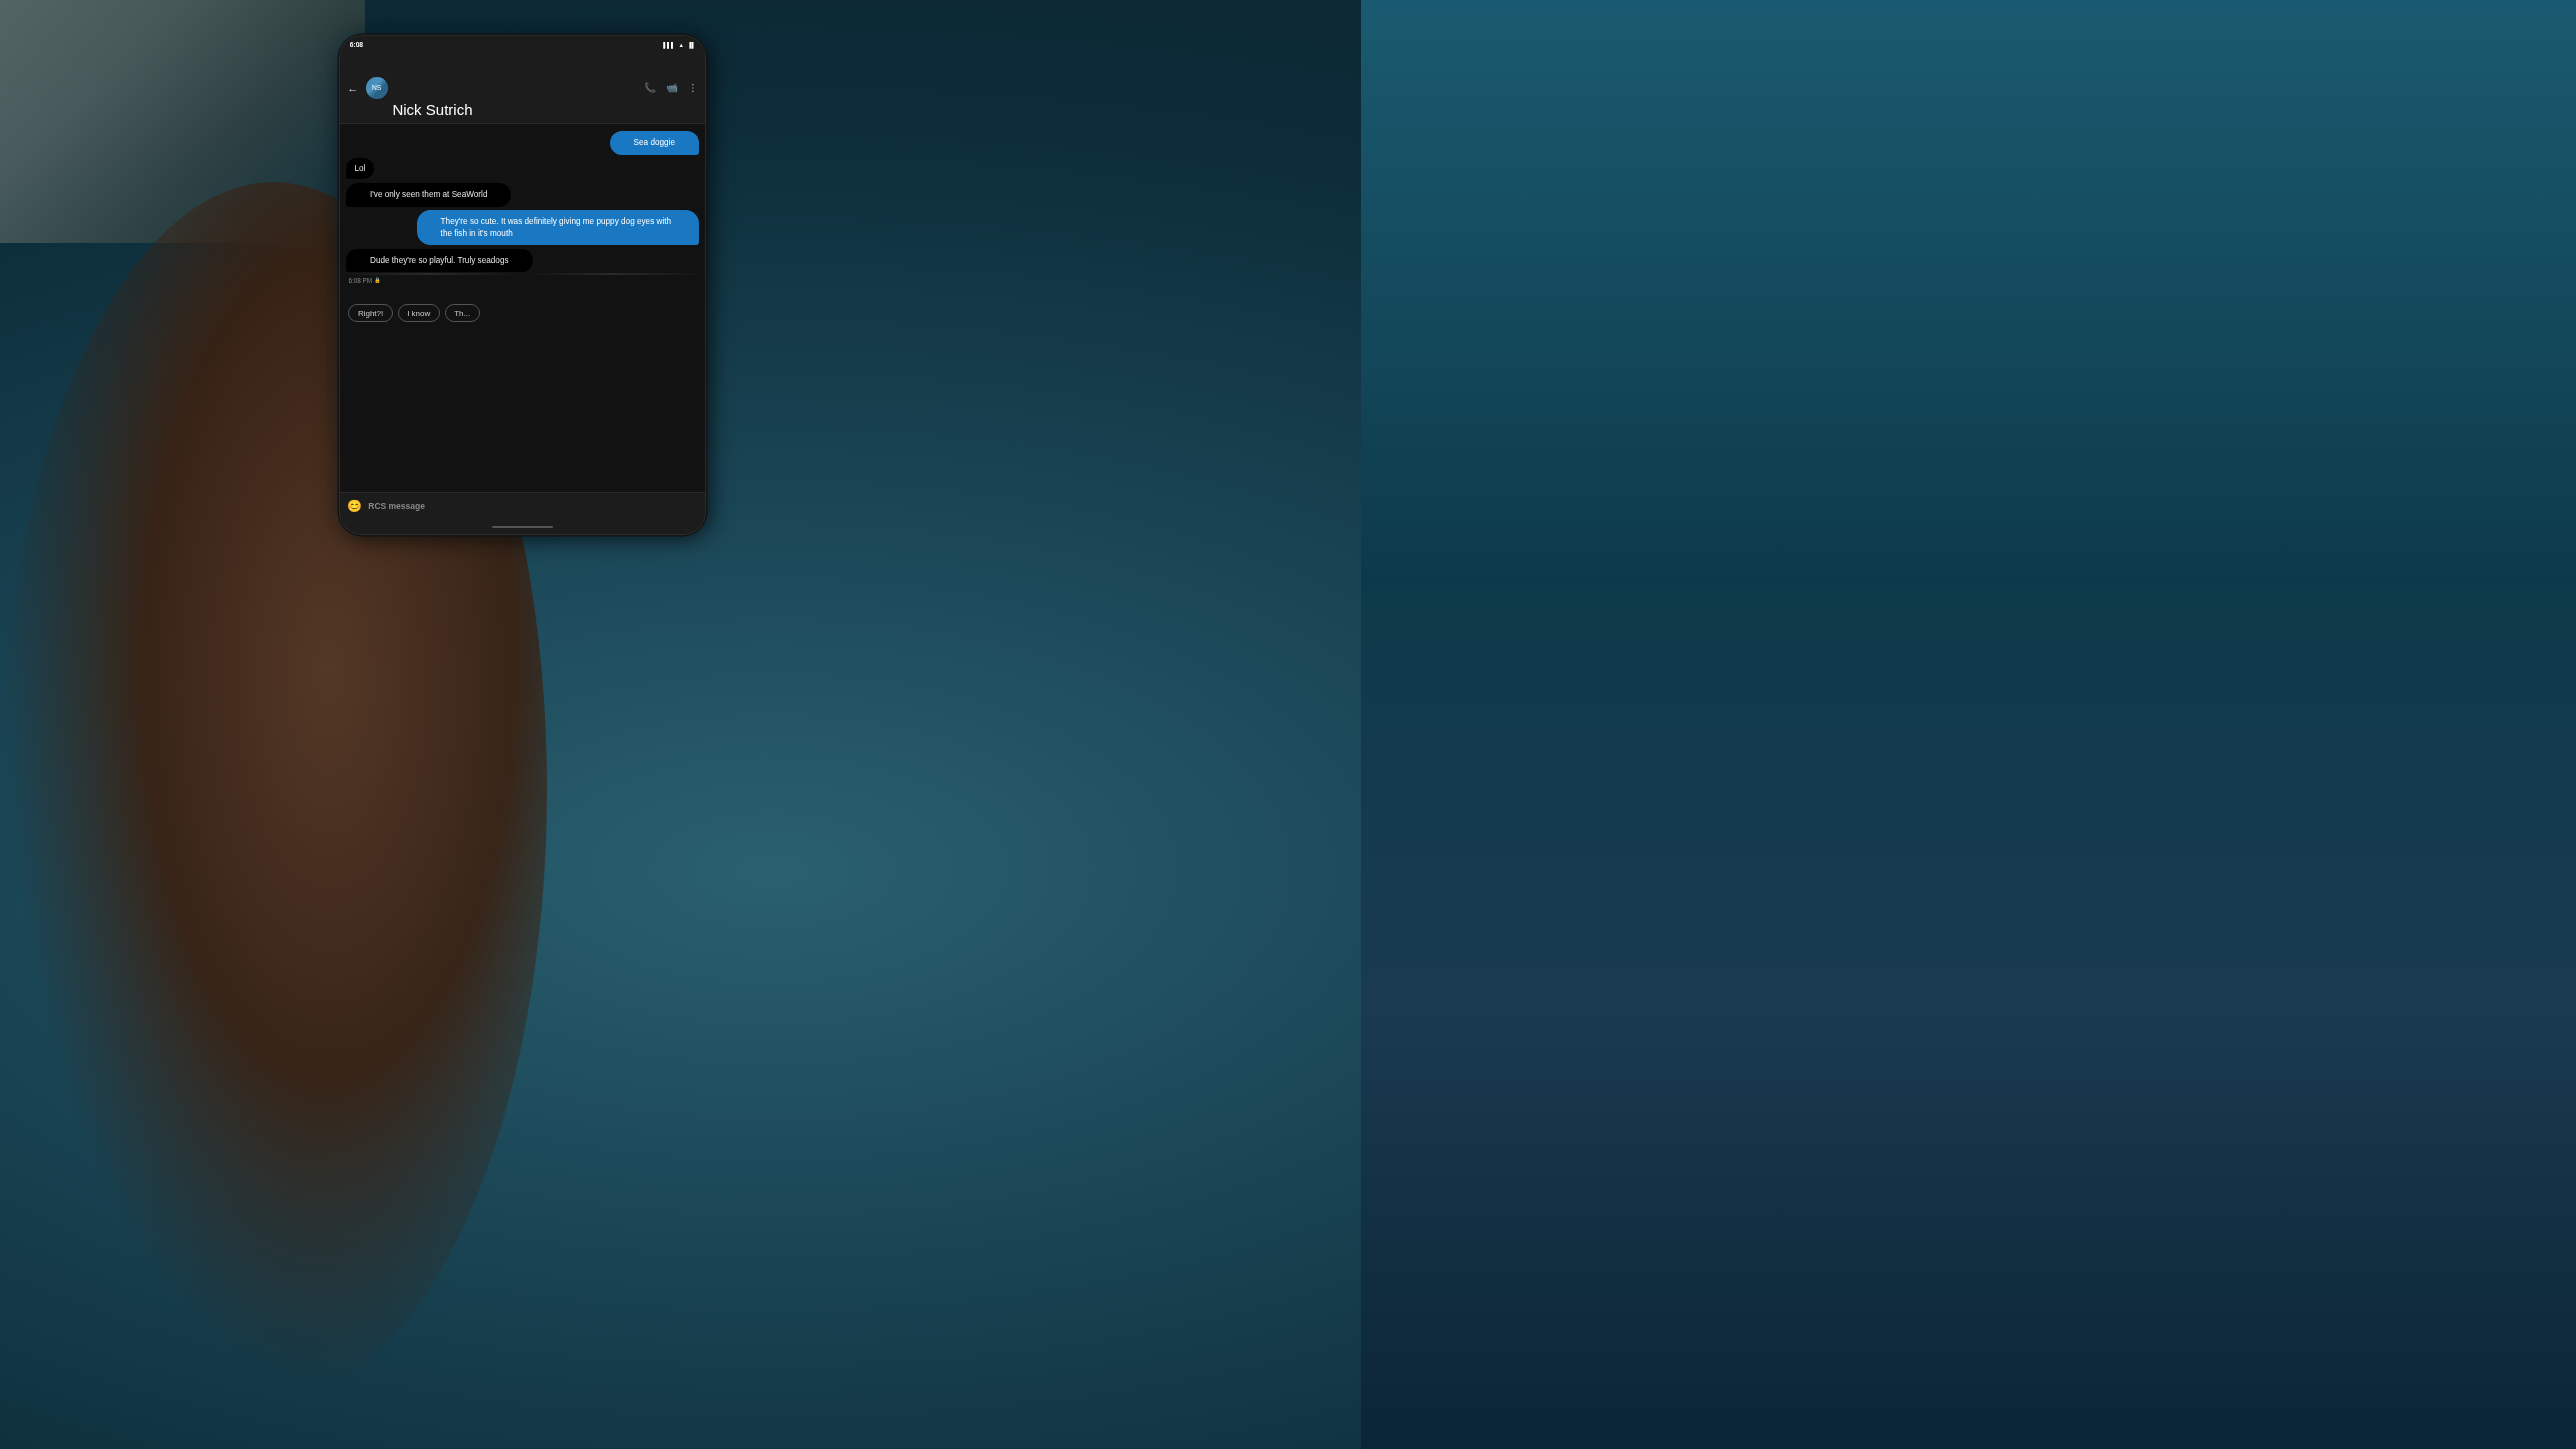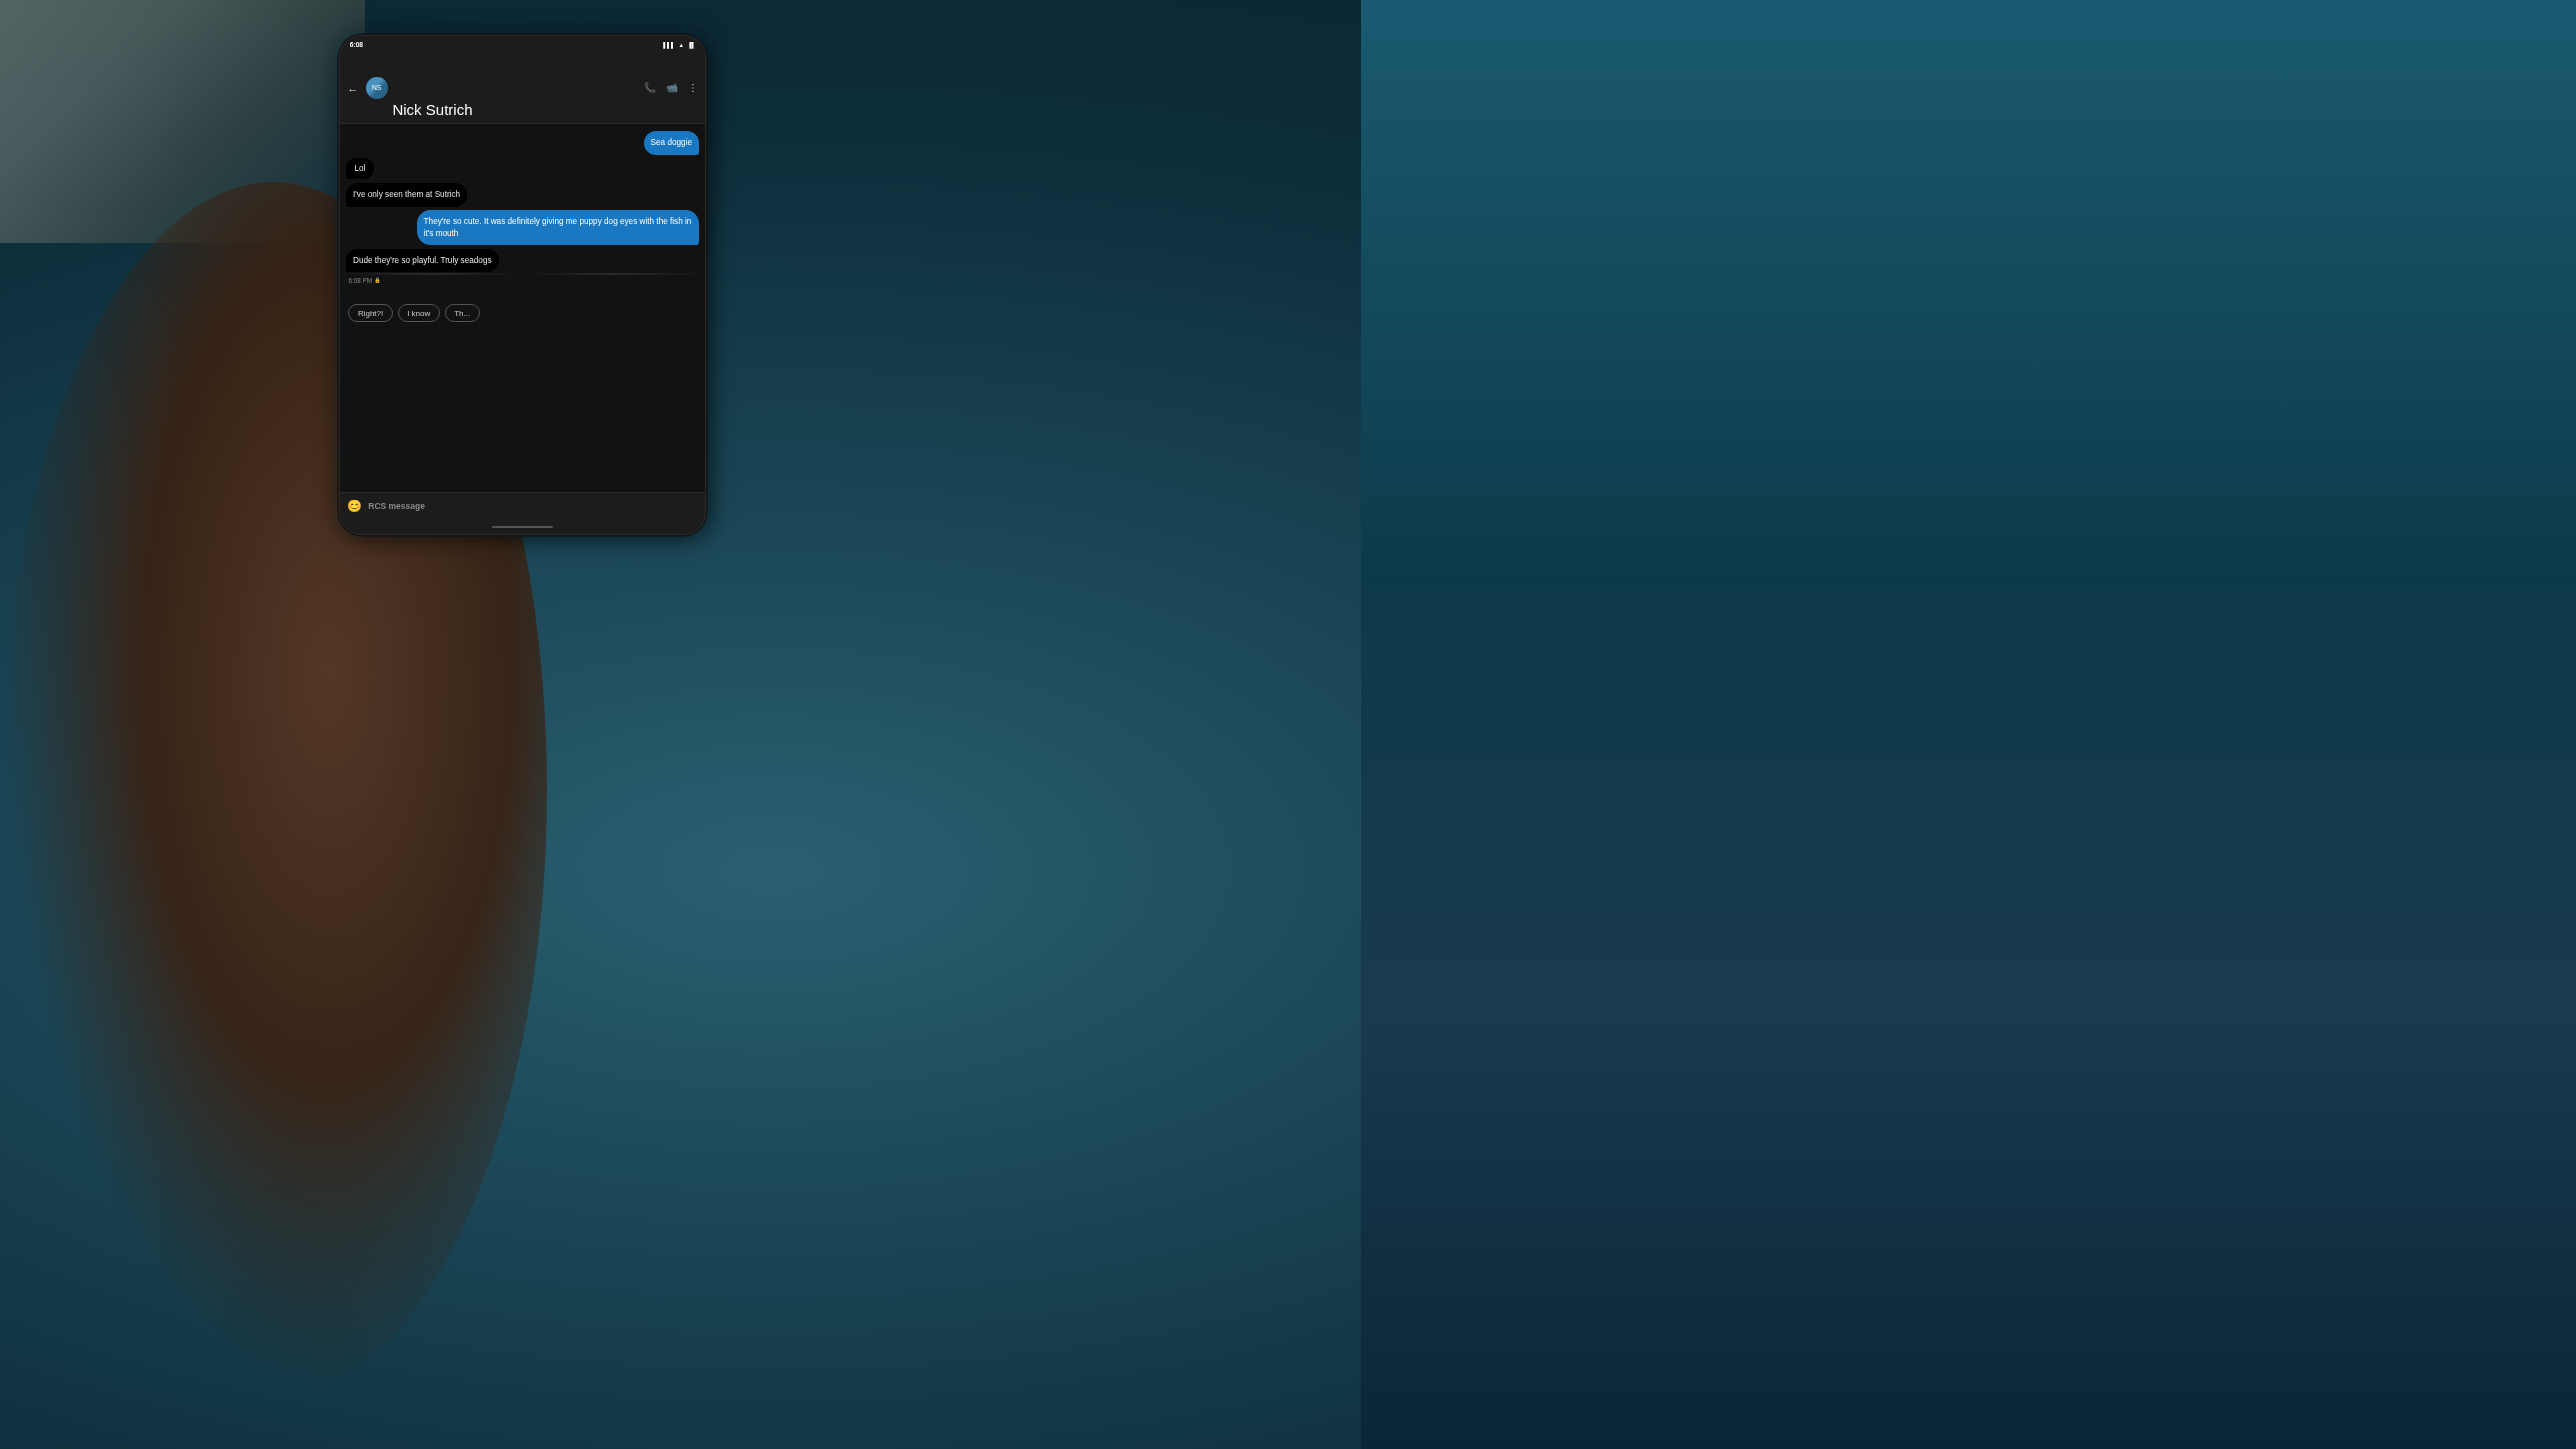--- a/index.html
+++ b/index.html
@@ -157,21 +157,21 @@
     .msg-row.sent {
       justify-content: flex-end;
     }
 
     .msg-row.received {
       justify-content: flex-start;
     }
 
     .bubble {
       max-width: 80%;
-      padding: 6px 7px;
+      padding: 6px 24px;
       border-radius: 13.4px;
       font-size: 8.2px;
       line-height: 1.4;
     }
 
     .bubble.sent {
       background: #1a78c2;
       color: #fff;
       border-bottom-right-radius: 3.6px;
     }
@@ -354,21 +354,21 @@
     </div>
 
     <div class="msg-row received">
       <div class="bubble received compact">
         <span>Lol</span>
       </div>
     </div>
 
     <div class="msg-row received">
       <div class="bubble received">
-        <span>I've only seen them at Sutrich</span>
+        <span>I've only seen them at SeaWorld</span>
       </div>
     </div>
 
     <div class="msg-row sent">
       <div class="bubble sent">
         <span>They're so cute. It was definitely giving me puppy dog eyes with the fish in it's mouth</span>
       </div>
     </div>
 
     <div class="msg-row received">

